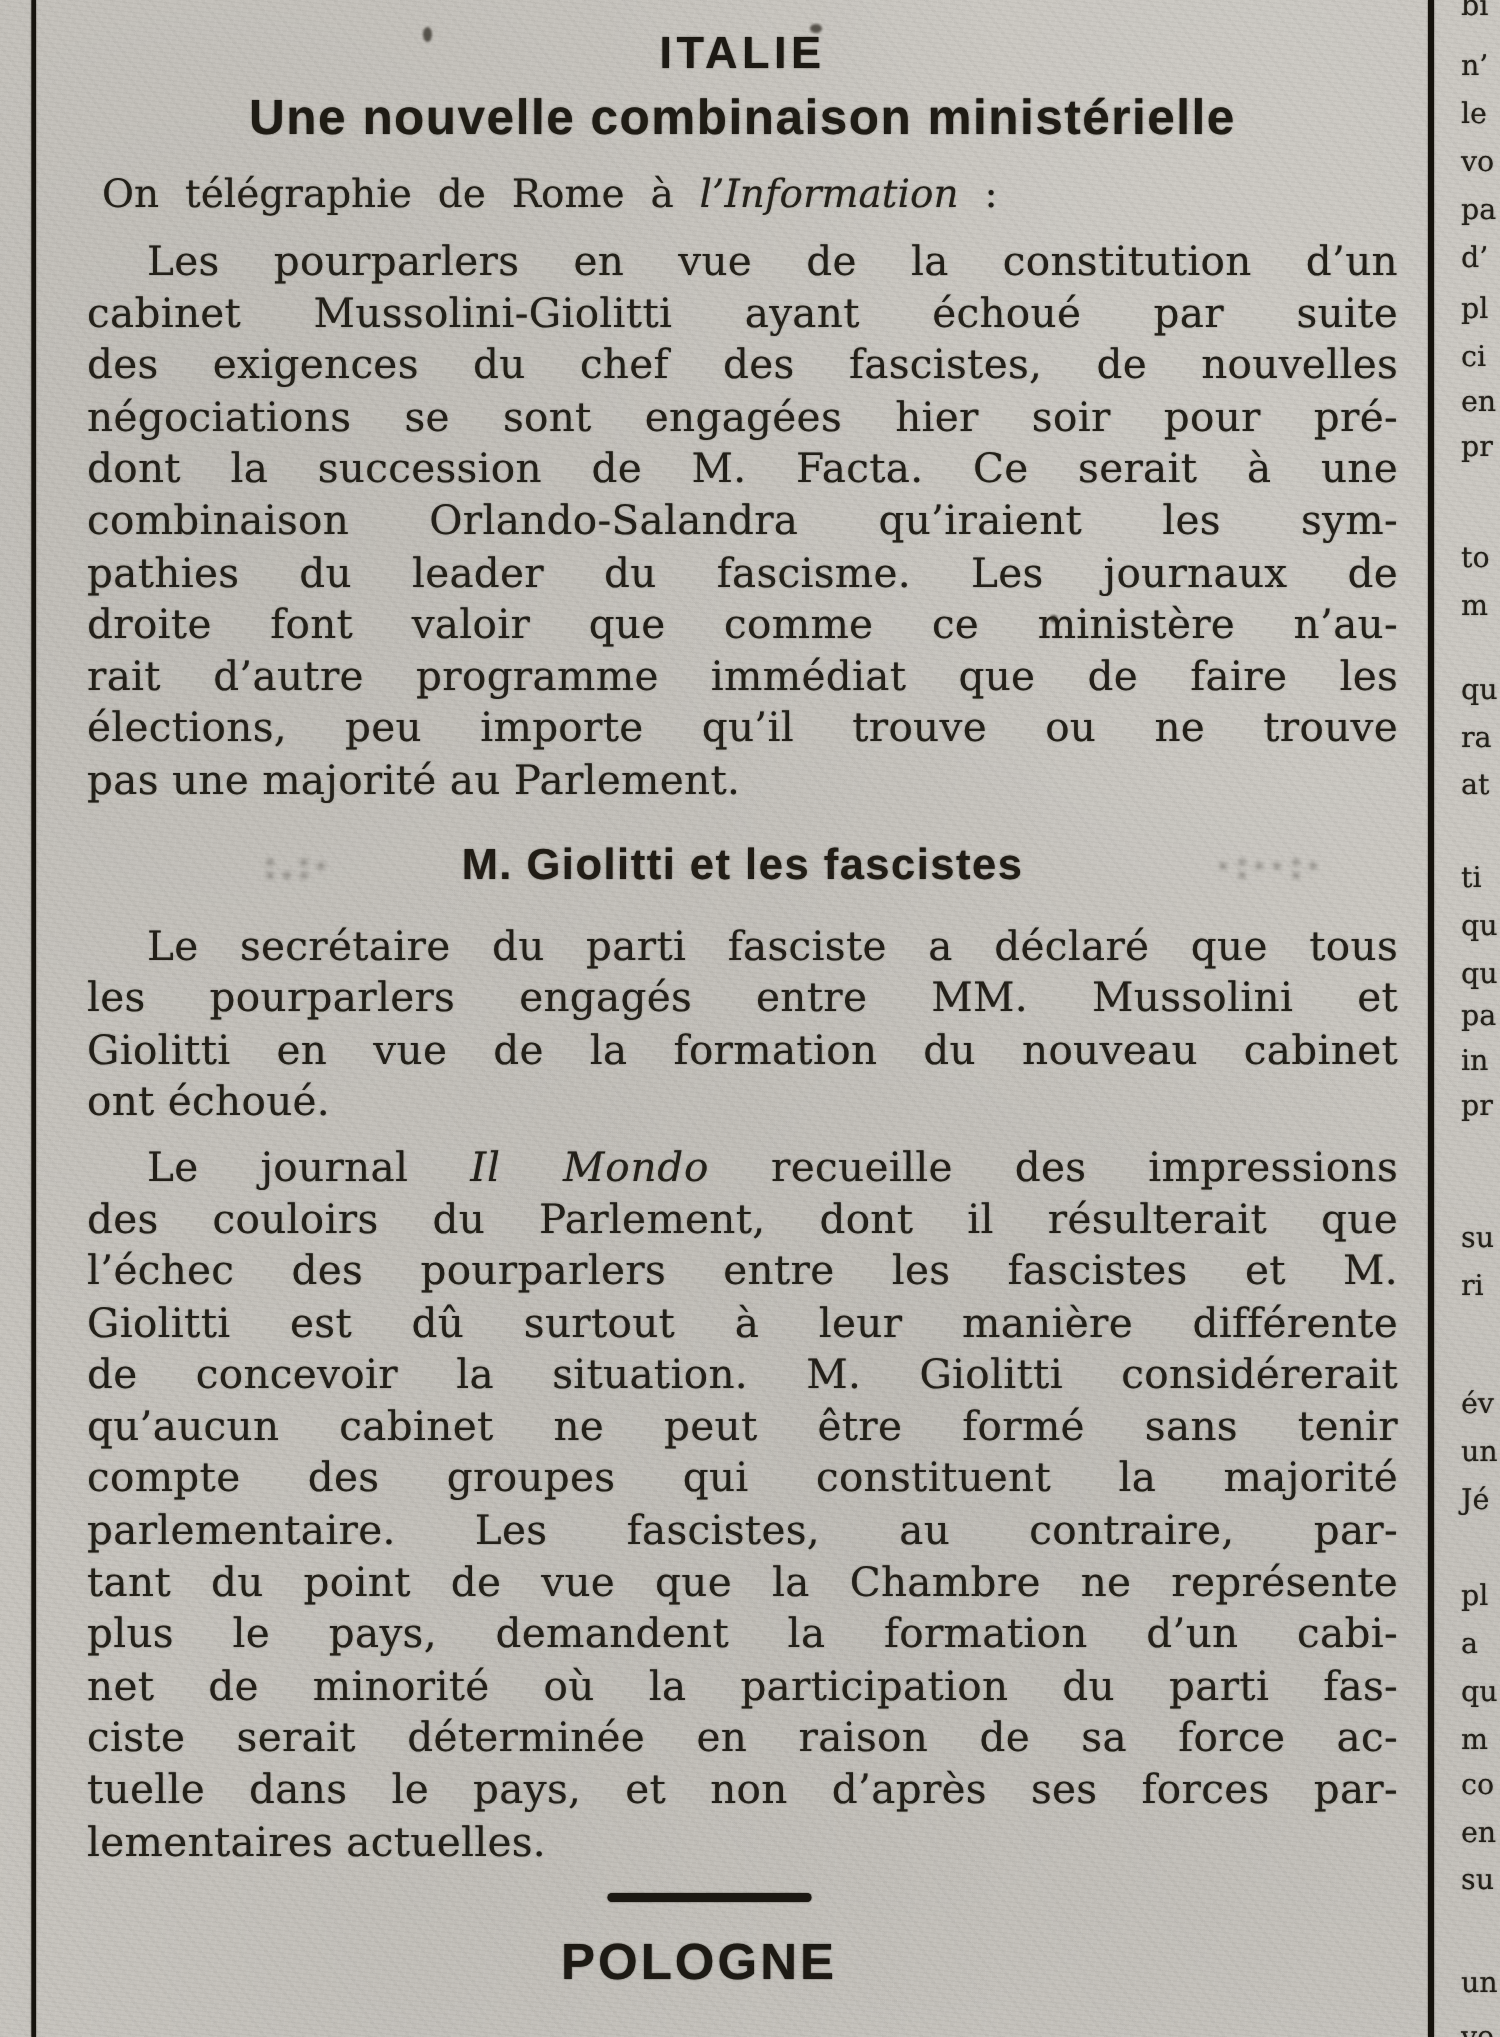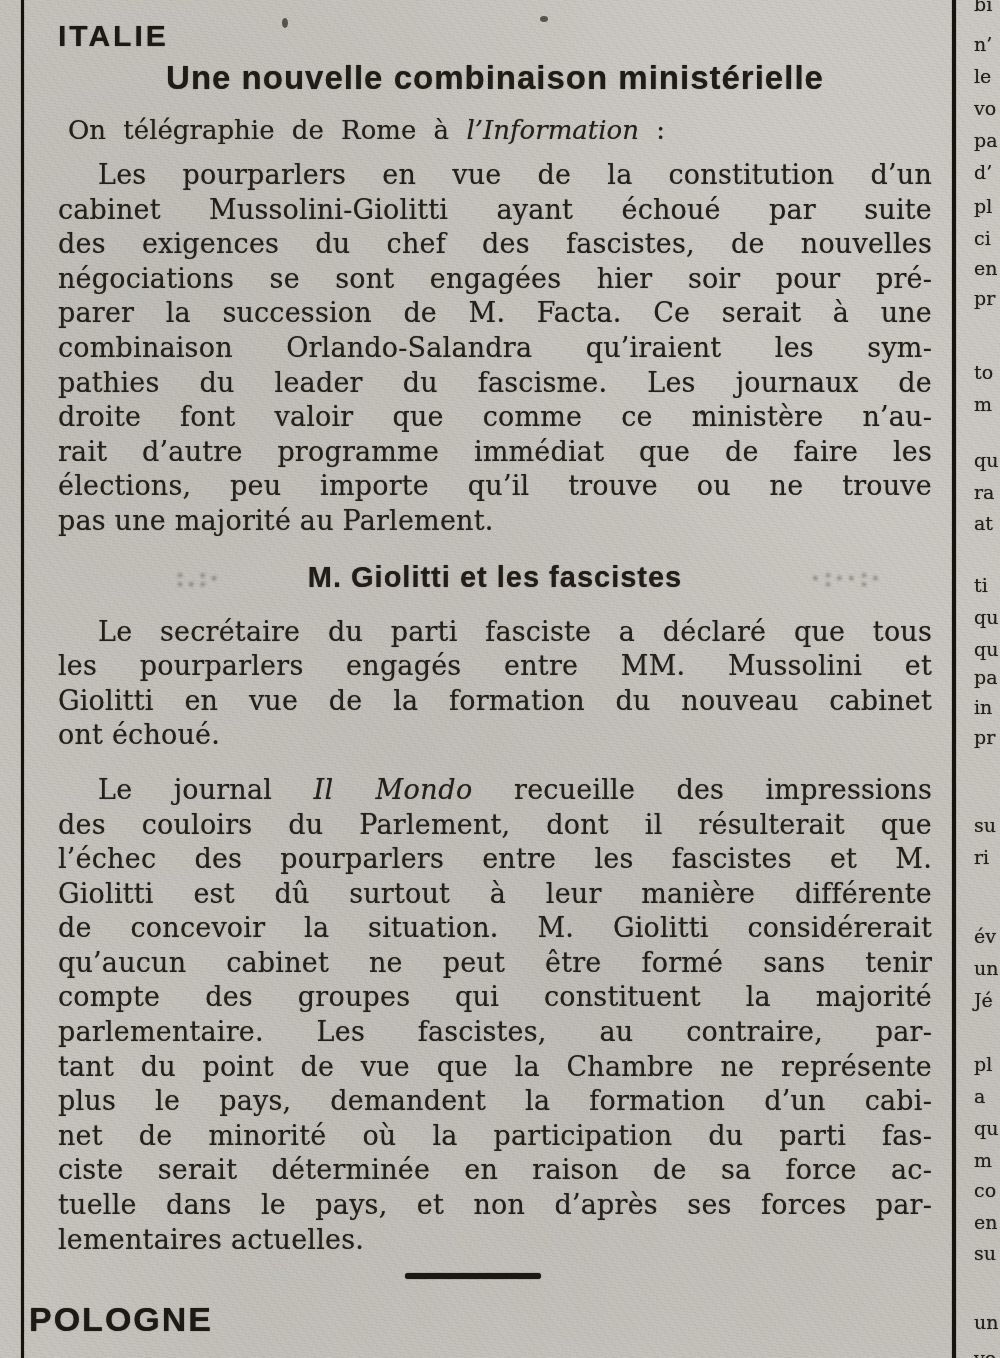--- a/index.html
+++ b/index.html
@@ -28,21 +28,21 @@
 
   .edge-frags{position:absolute;top:0;bottom:0;overflow:hidden;font-size:19px;}
   .edge-frags.left{left:0;width:13px;}
   .edge-frags.right{left:968px;width:32px;}
   .edge-frags .frag{position:absolute;line-height:1.1;text-shadow:0 0 1px rgba(30,27,20,.6);white-space:nowrap;}
   .edge-frags.left .frag{left:-14px;opacity:.85;}
   .edge-frags.right .frag{left:6px;}
 
   .column{position:absolute;left:58px;top:0;width:874px;}
   .kicker{
-    margin:18px 0 0;text-align:left;
+    margin:18px 0 0;text-align:center;
     font-family:"Liberation Sans",sans-serif;font-weight:700;
     font-size:30px;line-height:36px;letter-spacing:3px;color:#1d1a14;
     text-shadow:0 0 1px rgba(25,22,16,.85);
   }
   .kicker.pologne{margin-top:20px;font-size:34px;line-height:40px;letter-spacing:2px;transform:translateX(-29px);}
   .headline{
     margin:4px 0 0;text-align:center;
     font-family:"Liberation Sans",sans-serif;font-weight:700;
     font-size:33px;line-height:40px;letter-spacing:1px;color:#1f1c15;
     text-shadow:0 0 1px rgba(25,22,16,.7);
@@ -53,21 +53,21 @@
   .para .line{
     text-align:justify;text-align-last:justify;
     line-height:34.6px;letter-spacing:.2px;
     text-shadow:0 0 1px rgba(30,27,20,.55);
   }
   .para .line .it{letter-spacing:.5px;}
   .line.indent{padding-left:40px;}
   .line.last{text-align-last:left;}
   .para.p1{margin-top:12px;}
   .para.p2{margin-top:20px;}
-  .para.p3{margin-top:20px;}
+  .para.p3{margin-top:9px;}
 
   .subhead-row{position:relative;margin-top:20px;height:36px;}
   .subhead{
     margin:0;text-align:center;
     font-family:"Liberation Sans",sans-serif;font-weight:700;
     font-size:29px;line-height:36px;letter-spacing:1px;color:#211d16;
     text-shadow:0 0 1px rgba(25,22,16,.75);
   }
   .smudge{
     position:absolute;top:5px;filter:blur(1.6px);opacity:.5;
@@ -147,21 +147,21 @@
 
     <h1 class="headline">Une nouvelle combinaison ministérielle</h1>
 
     <p class="byline"><span>On télégraphie de Rome à </span><span class="it">l’Information</span><span> :</span></p>
 
     <div class="para p1">
         <div class="line indent">Les pourparlers en vue de la constitution d’un</div>
         <div class="line">cabinet Mussolini-Giolitti ayant échoué par suite</div>
         <div class="line">des exigences du chef des fascistes, de nouvelles</div>
         <div class="line">négociations se sont engagées hier soir pour pré-</div>
-        <div class="line">parer la succession de M. Facta. Ce serait à une</div>
+        <div class="line">dont la succession de M. Facta. Ce serait à une</div>
         <div class="line">combinaison Orlando-Salandra qu’iraient les sym-</div>
         <div class="line">pathies du leader du fascisme. Les journaux de</div>
         <div class="line">droite font valoir que comme ce ministère n’au-</div>
         <div class="line">rait d’autre programme immédiat que de faire les</div>
         <div class="line">élections, peu importe qu’il trouve ou ne trouve</div>
         <div class="line last">pas une majorité au Parlement.</div>
       </div>
 
     <div class="subhead-row">
       <span class="smudge sm-l">:.:·</span>

